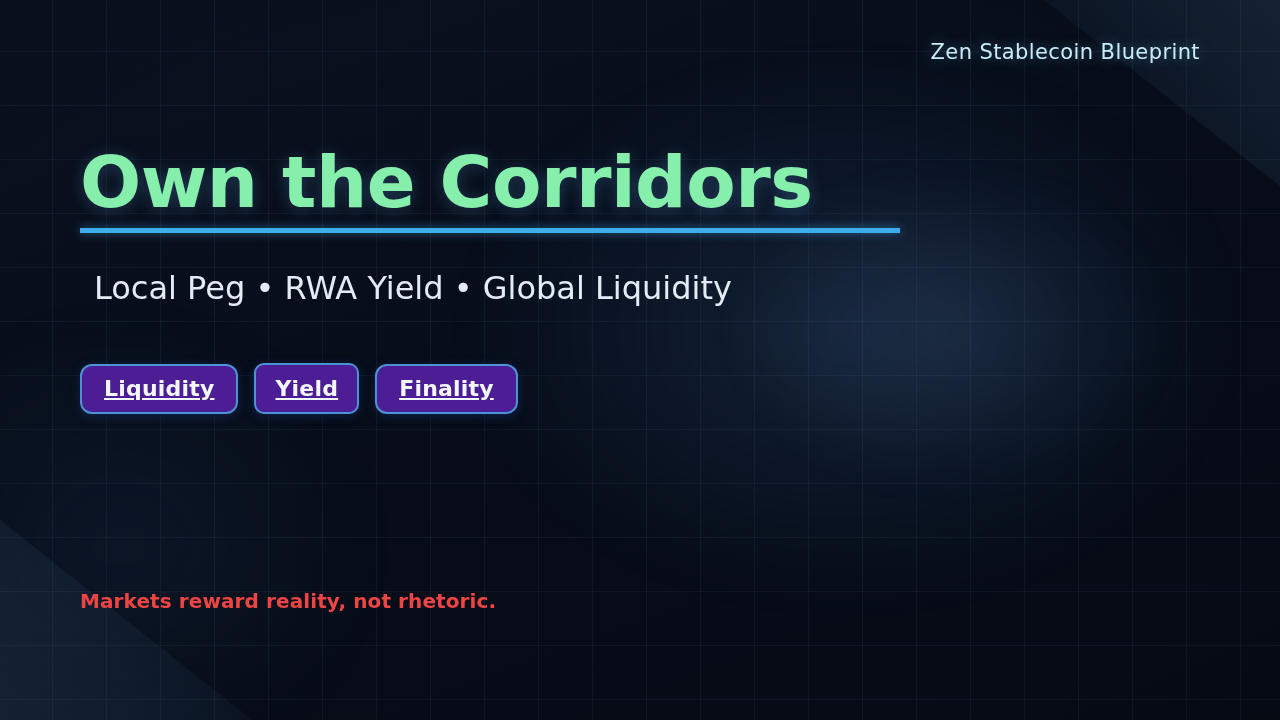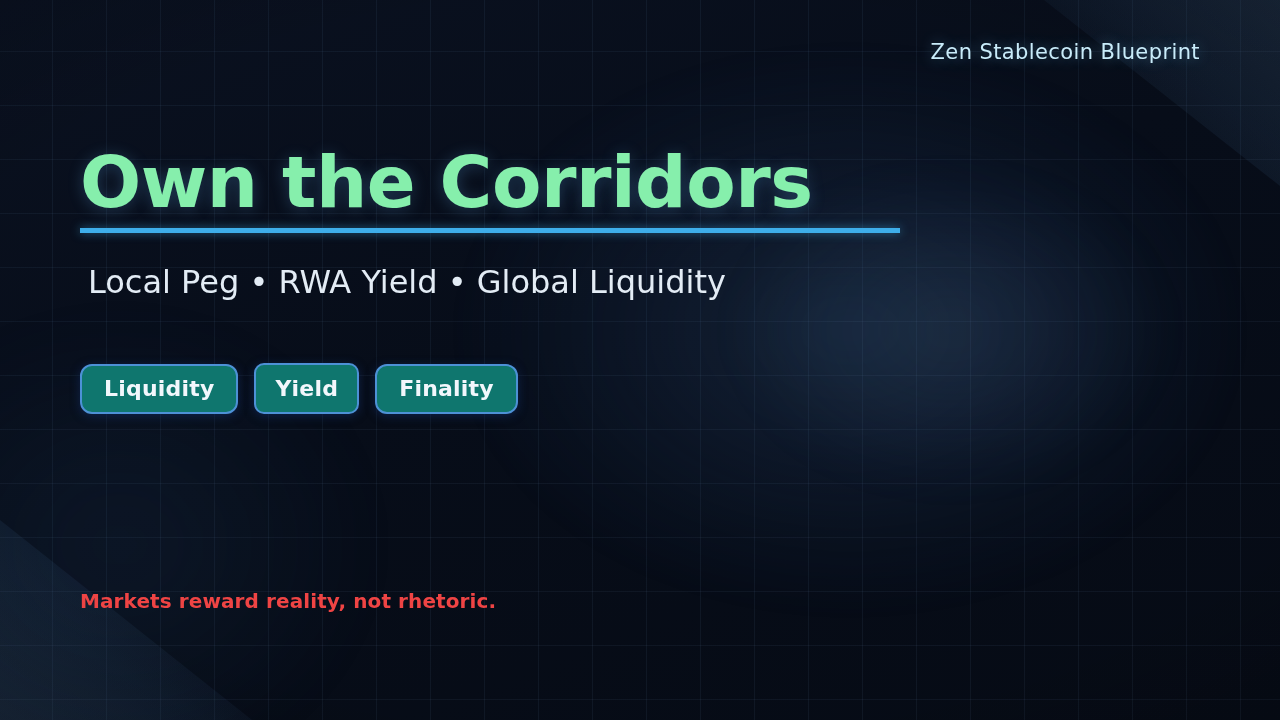--- a/index.html
+++ b/index.html
@@ -157,21 +157,21 @@
     width: 820px;
     height: 5px;
     background: #3eaeea;
     box-shadow: 0 0 10px rgba(62,174,234,0.55);
   }
 
   .subhead {
     position: absolute;
     left: 80px;
     top: 256px;
-    margin: 8px;
+    margin: 14px;
     font-size: 32px;
     font-weight: normal;
     line-height: 1.18;
     color: #e3ecf5;
     white-space: nowrap;
   }
 
   .tagline {
     position: absolute;
     left: 80px;
@@ -196,29 +196,30 @@
     align-items: center;
     gap: 16px;
   }
   .pill {
     display: inline-flex;
     align-items: center;
     justify-content: center;
     height: 50px;
     padding: 0 22px;
     border-radius: 12px;
-    background: #0f766e;
+    background: #4c1d95;
     border: 2px solid #4d91d6;
     color: #f2f7fc;
     font-size: 22px;
     font-weight: bold;
     letter-spacing: 0.2px;
     white-space: nowrap;
     box-shadow: 0 2px 10px rgba(20,50,110,0.55);
     box-sizing: border-box;
+    text-decoration: underline;
   }
   .pill.compact {
     height: 51px;
     padding: 0 19px;
     border-radius: 10px;
   }
 
   .footnote {
     position: absolute;
     left: 80px;

